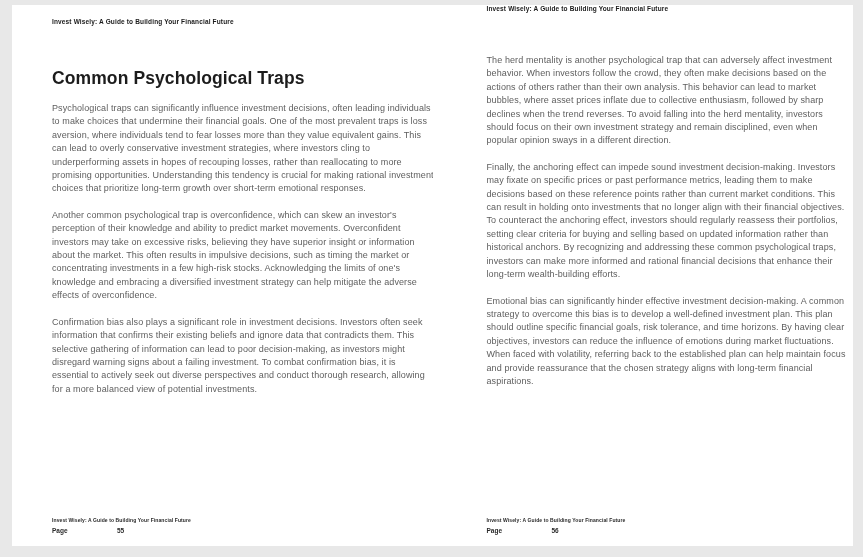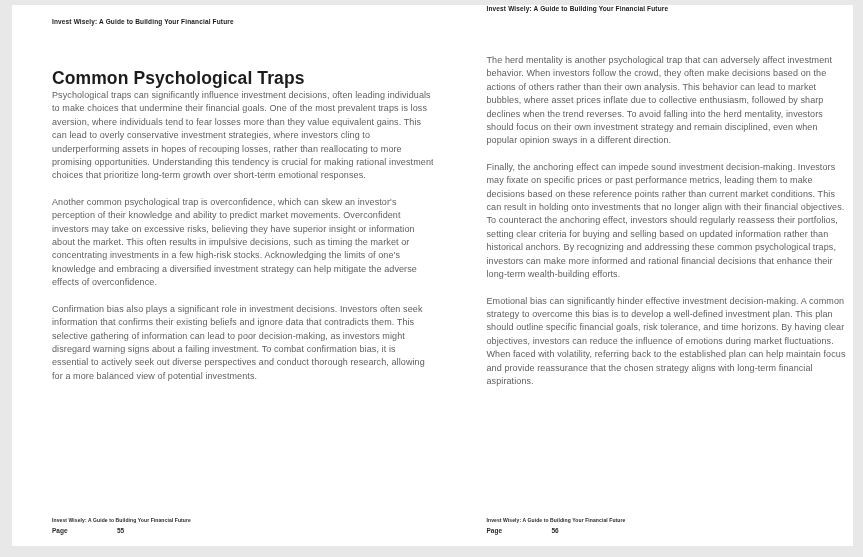--- a/index.html
+++ b/index.html
@@ -38,21 +38,21 @@
   .page-right .content { width: 364px; }
 
   h1.section-heading {
     font-size: 17.5px;
     font-weight: bold;
     color: #1c1c1c;
     letter-spacing: 0.1px;
     margin: 0;
     line-height: 21px;
   }
-  .page-left .section-heading { margin-top: 42px; }
+  .page-left .section-heading { margin-top: 42px; margin-bottom: 13px; }
   .page-right .section-heading { margin-top: 17px; margin-bottom: 13px; }
 
   p.body-text {
     font-size: 9px;
     line-height: 13.4px;
     color: #5e5e5e;
     letter-spacing: 0.1px;
     margin: 0 0 13px 0;
   }
   .page-right .content { margin-top: 41px; }

